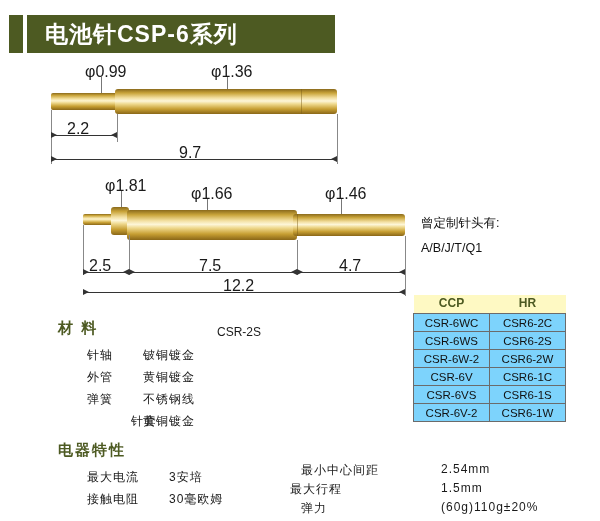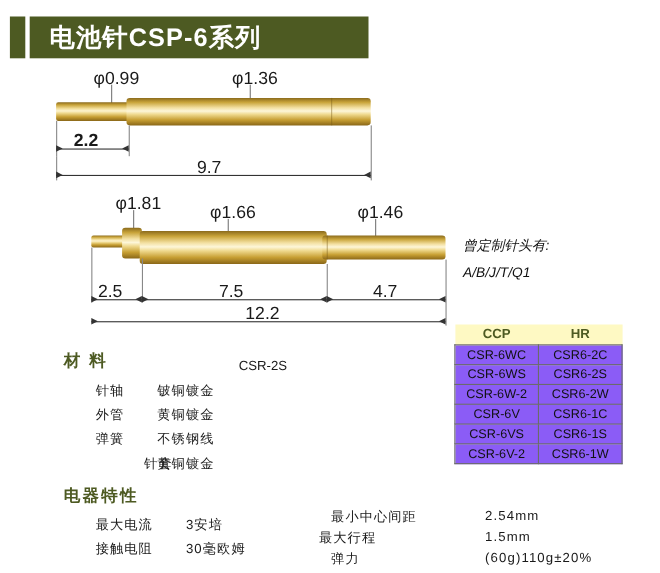--- a/index.html
+++ b/index.html
@@ -104,31 +104,30 @@
     padding: 1px 6px 3px 6px;
     text-align: center;
     border: none;
     background: #fef9c3;
   }
   .tbl td {
     border: 1px solid #6b6b6b;
     padding: 2px 8px;
     text-align: center;
     color: #111111;
-    background: #8b5cf6;
+    background: #7dd3fc;
     height: 18px;
     min-width: 76px;
     white-space: nowrap;
   }
   .note {
     position: absolute;
     font-size: 12.5px;
     color: #111111;
     white-space: nowrap;
-    font-style: italic;
   }
 </style>
 </head>
 <body>
 
 <div id="page">
 
   <div class="title-accent-left"></div>
   <div class="title-bar">
     <span class="title-text">电池针CSP-6系列</span>
@@ -146,21 +145,21 @@
   <div style="position:absolute;left:300px;top:88px;width:1px;height:25px;background:rgba(120,90,20,.45);"></div>
 
   <div class="tick" style="left:50px; top:109px; height:32px; background:#888;"></div>
   <div class="tick" style="left:116px; top:113px; height:28px; background:#888;"></div>
   <div class="tick" style="left:336px; top:113px; height:50px; background:#888;"></div>
   <div class="tick" style="left:50px; top:141px; height:22px; background:#888;"></div>
 
   <div class="dimline" style="left:50px; top:134px; width:66px;"></div>
   <div class="arrow-r" style="left:50px; top:131px;"></div>
   <div class="arrow-l" style="left:110px; top:131px;"></div>
-  <div class="dim-label" style="left:66px; top:119px;font-weight:bold;">2.2</div>
+  <div class="dim-label" style="left:66px; top:119px;">2.2</div>
 
   <div class="dimline" style="left:50px; top:158px; width:286px;"></div>
   <div class="arrow-r" style="left:50px; top:155px;"></div>
   <div class="arrow-l" style="left:330px; top:155px;"></div>
   <div class="dim-label" style="left:178px; top:143px;">9.7</div>
 
   <div class="dim-label" style="left:104px; top:176px;">φ1.81</div>
   <div class="dim-label" style="left:190px; top:184px;">φ1.66</div>
   <div class="dim-label" style="left:324px; top:184px;">φ1.46</div>
 

